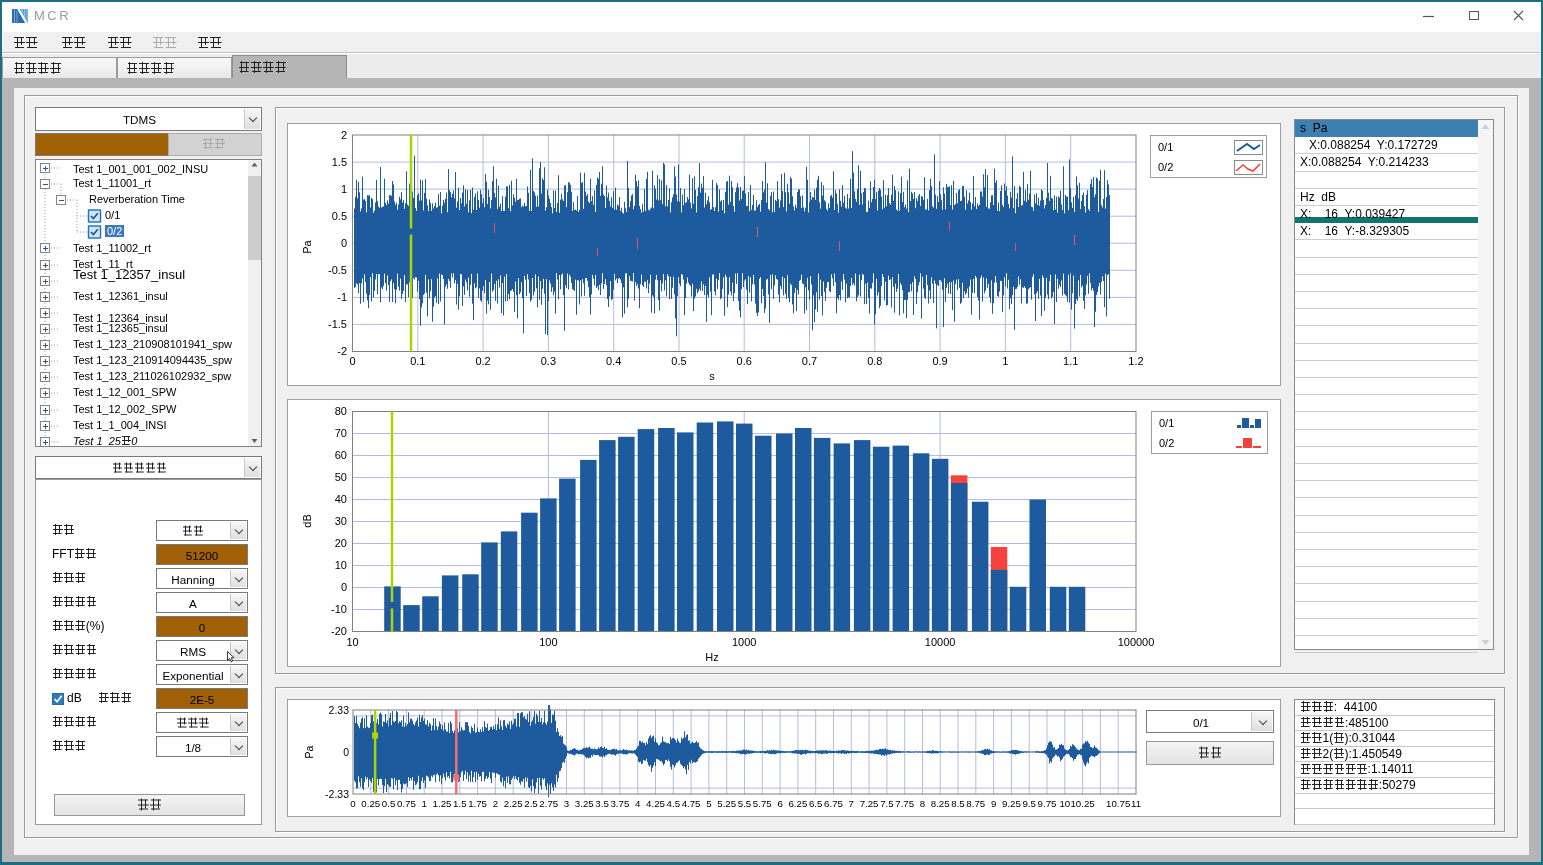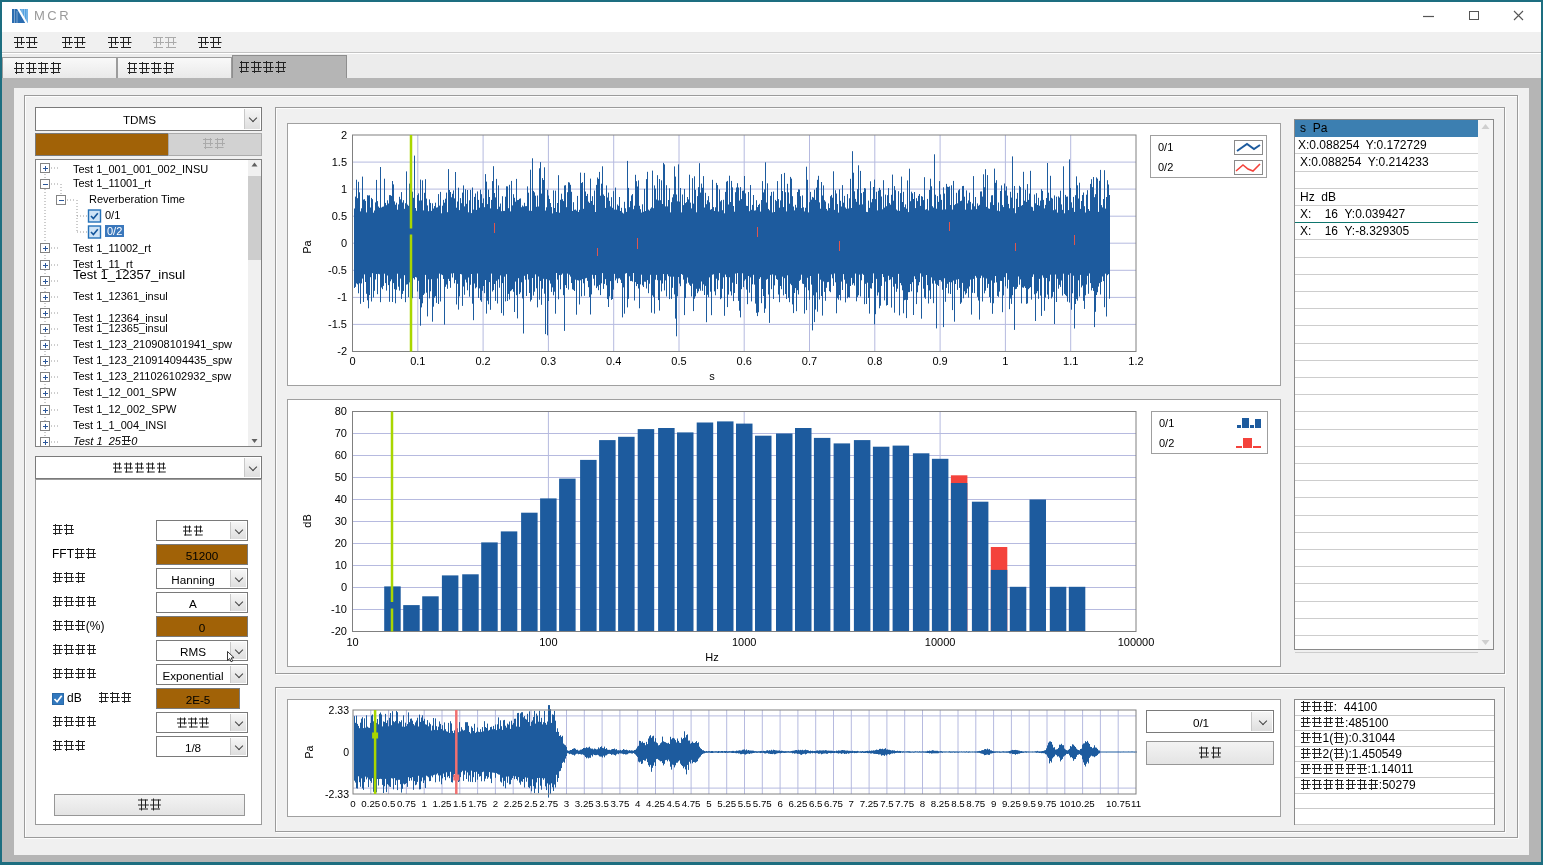--- a/index.html
+++ b/index.html
@@ -202,21 +202,21 @@
     <span class="tx">Exponential</span>
     <span class="cbtn"></span>
     <span class="chev"></span>
   </div>
 <div class="abs" style="left:52px;top:692.5px;width:12px;height:12px;background:#3178be;border:1px solid #2a6aa8"></div>
 <svg class="abs" style="left:52px;top:692.5px" width="12" height="12">
     <path d="M2.5 6 l2.6 2.8 4.6-6" stroke="#fff" stroke-width="1.7" fill="none"></path>
   </svg>
 <div class="lbl" style="left:67px;top:691.0px">dB</div>
 <div class="lbl" style="left:98px;top:691.0px"><b class="k"></b><b class="k"></b><b class="k"></b></div>
-<div class="inp" style="left:156px;top:688.0px;width:84px;height:21px">
+<div class="inp" style="left:156px;top:688.0px;width:92px;height:21px">
     <span>2E-5</span>
   </div>
 <div class="lbl" style="left:52px;top:715.0px"><b class="k"></b><b class="k"></b><b class="k"></b><b class="k"></b></div>
 <div class="combo" style="left:156px;top:712.0px;width:92px;height:21px">
     <span class="tx"><b class="k"></b><b class="k"></b><b class="k"></b></span>
     <span class="cbtn"></span>
     <span class="chev"></span>
   </div>
 <div class="lbl" style="left:52px;top:739.0px"><b class="k"></b><b class="k"></b><b class="k"></b></div>
 <div class="combo" style="left:156px;top:736.0px;width:92px;height:21px">
@@ -355,25 +355,25 @@
       <rect x="20" y="3" width="6" height="9" fill="#1d5b9e"></rect>
     </svg>
 <svg class="abs" style="left:83px;top:24px" width="29" height="15">
       <rect x="1" y="10" width="6" height="2" fill="#f4433c"></rect>
       <rect x="8" y="2" width="9" height="10" fill="#f4433c"></rect>
       <rect x="18" y="10" width="8" height="2" fill="#f4433c"></rect>
     </svg>
 </div>
 <div class="abs" style="left:1294px;top:119px;width:200px;height:531px;background:#fff;border:1px solid #8a8a8a">
     <div class="abs" style="left:0;top:0;width:183px;height:17.2px;background:#3c7fb1;color:#000000;font-size:12px;line-height:17.2px;padding-left:5px;white-space:pre">s  Pa</div>
-    <div class="abs" style="left:0;top:17.2px;width:183px;height:17.2px;border-bottom:1px solid #cdcdcd;font-size:12px;line-height:17.2px;padding-left:3px;white-space:pre">X:0.088254  Y:0.172729</div>
+    <div class="abs" style="left:0;top:17.2px;width:183px;height:17.2px;border-bottom:1px solid #cdcdcd;font-size:12px;line-height:17.2px;padding-left:14px;white-space:pre">X:0.088254  Y:0.172729</div>
     <div class="abs" style="left:0;top:34.4px;width:183px;height:17.2px;border-bottom:1px solid #cdcdcd;font-size:12px;line-height:17.2px;padding-left:5px;white-space:pre">X:0.088254  Y:0.214233</div>
     <div class="abs" style="left:0;top:51.6px;width:183px;height:17.2px;border-bottom:1px solid #cdcdcd;font-size:12px;line-height:17.2px;padding-left:5px;white-space:pre"></div>
     <div class="abs" style="left:0;top:68.8px;width:183px;height:17.2px;border-bottom:1px solid #cdcdcd;font-size:12px;line-height:17.2px;padding-left:5px;white-space:pre">Hz  dB</div>
-    <div class="abs" style="left:0;top:86.0px;width:183px;height:17.2px;border-bottom:1px solid #0f766e;font-size:12px;line-height:17.2px;padding-left:5px;white-space:pre">X:    16  Y:0.039427</div>
+    <div class="abs" style="left:0;top:86.0px;width:183px;height:17.2px;border-bottom:6px solid #0f766e;font-size:12px;line-height:17.2px;padding-left:5px;white-space:pre">X:    16  Y:0.039427</div>
     <div class="abs" style="left:0;top:103.2px;width:183px;height:17.2px;border-bottom:1px solid #cdcdcd;font-size:12px;line-height:17.2px;padding-left:5px;white-space:pre">X:    16  Y:-8.329305</div>
     <div class="abs" style="left:0;top:120.4px;width:183px;height:17.2px;border-bottom:1px solid #cdcdcd;font-size:12px;line-height:17.2px;padding-left:5px;white-space:pre"></div>
     <div class="abs" style="left:0;top:137.6px;width:183px;height:17.2px;border-bottom:1px solid #cdcdcd;font-size:12px;line-height:17.2px;padding-left:5px;white-space:pre"></div>
     <div class="abs" style="left:0;top:154.8px;width:183px;height:17.2px;border-bottom:1px solid #cdcdcd;font-size:12px;line-height:17.2px;padding-left:5px;white-space:pre"></div>
     <div class="abs" style="left:0;top:172.0px;width:183px;height:17.2px;border-bottom:1px solid #cdcdcd;font-size:12px;line-height:17.2px;padding-left:5px;white-space:pre"></div>
     <div class="abs" style="left:0;top:189.2px;width:183px;height:17.2px;border-bottom:1px solid #cdcdcd;font-size:12px;line-height:17.2px;padding-left:5px;white-space:pre"></div>
     <div class="abs" style="left:0;top:206.4px;width:183px;height:17.2px;border-bottom:1px solid #cdcdcd;font-size:12px;line-height:17.2px;padding-left:5px;white-space:pre"></div>
     <div class="abs" style="left:0;top:223.6px;width:183px;height:17.2px;border-bottom:1px solid #cdcdcd;font-size:12px;line-height:17.2px;padding-left:5px;white-space:pre"></div>
     <div class="abs" style="left:0;top:240.8px;width:183px;height:17.2px;border-bottom:1px solid #cdcdcd;font-size:12px;line-height:17.2px;padding-left:5px;white-space:pre"></div>
     <div class="abs" style="left:0;top:258.0px;width:183px;height:17.2px;border-bottom:1px solid #cdcdcd;font-size:12px;line-height:17.2px;padding-left:5px;white-space:pre"></div>

